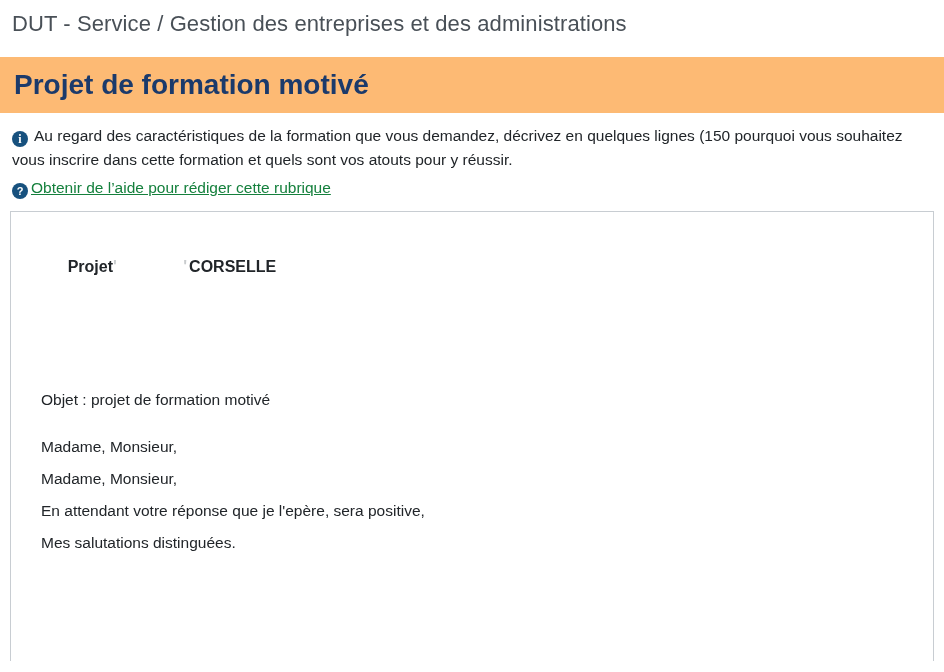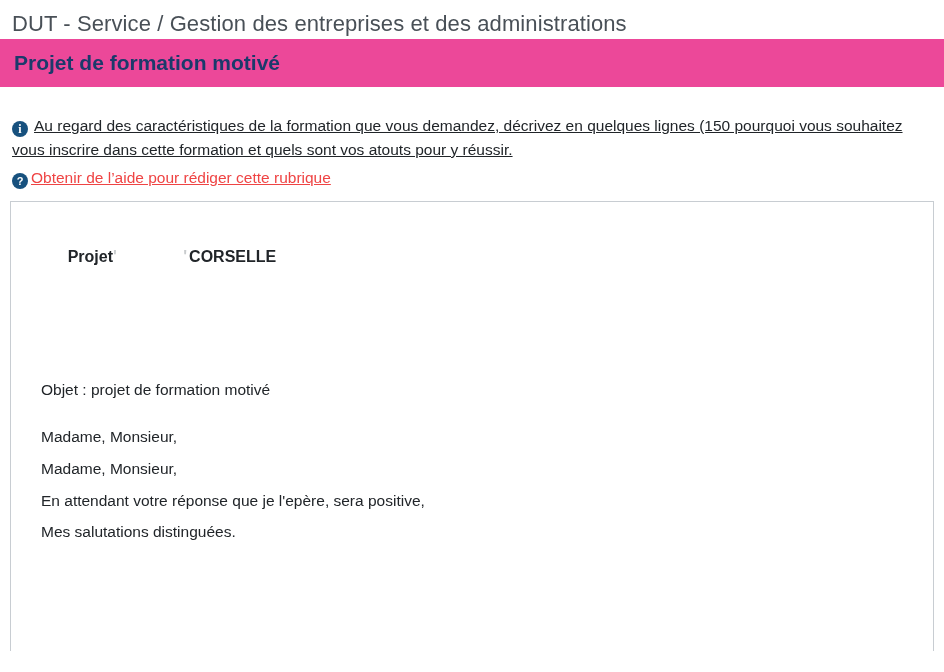--- a/index.html
+++ b/index.html
@@ -22,33 +22,33 @@
   }
   .breadcrumb-title {
     font-size: 22px;
     color: #495057;
     padding: 10px 12px 0 12px;
     line-height: 1.3;
     font-weight: 400;
     letter-spacing: 0.1px;
   }
   .section-header {
-    background: #ec4899;
+    margin-top: 18px;
+    background: #fdba74;
     color: #1b3a6b;
-    font-size: 21px;
+    font-size: 28px;
     font-weight: bold;
     padding: 11px 14px 12px 14px;
     line-height: 1.2;
   }
   .info-block {
-    padding: 27px 12px 0 12px;
+    padding: 11px 12px 0 12px;
     font-size: 15.5px;
     color: #212529;
     line-height: 1.55;
-    text-decoration: underline;
   }
   .info-icon {
     display: inline-block;
     width: 16px;
     height: 16px;
     border-radius: 50%;
     background: #17517e;
     color: #ffffff;
     font-size: 12px;
     font-weight: bold;
@@ -71,21 +71,21 @@
     background: #17517e;
     color: #ffffff;
     font-size: 11px;
     font-weight: bold;
     line-height: 16px;
     text-align: center;
     vertical-align: -2px;
     margin-right: 3px;
   }
   .help-link {
-    color: #ef4444;
+    color: #15803d;
     text-decoration: underline;
     font-size: 15.5px;
     cursor: pointer;
   }
   .editor-box {
     margin: 12px 10px 0 10px;
     border: 1px solid #c8cdd2;
     border-bottom: none;
     background: #ffffff;
     height: 450px;

